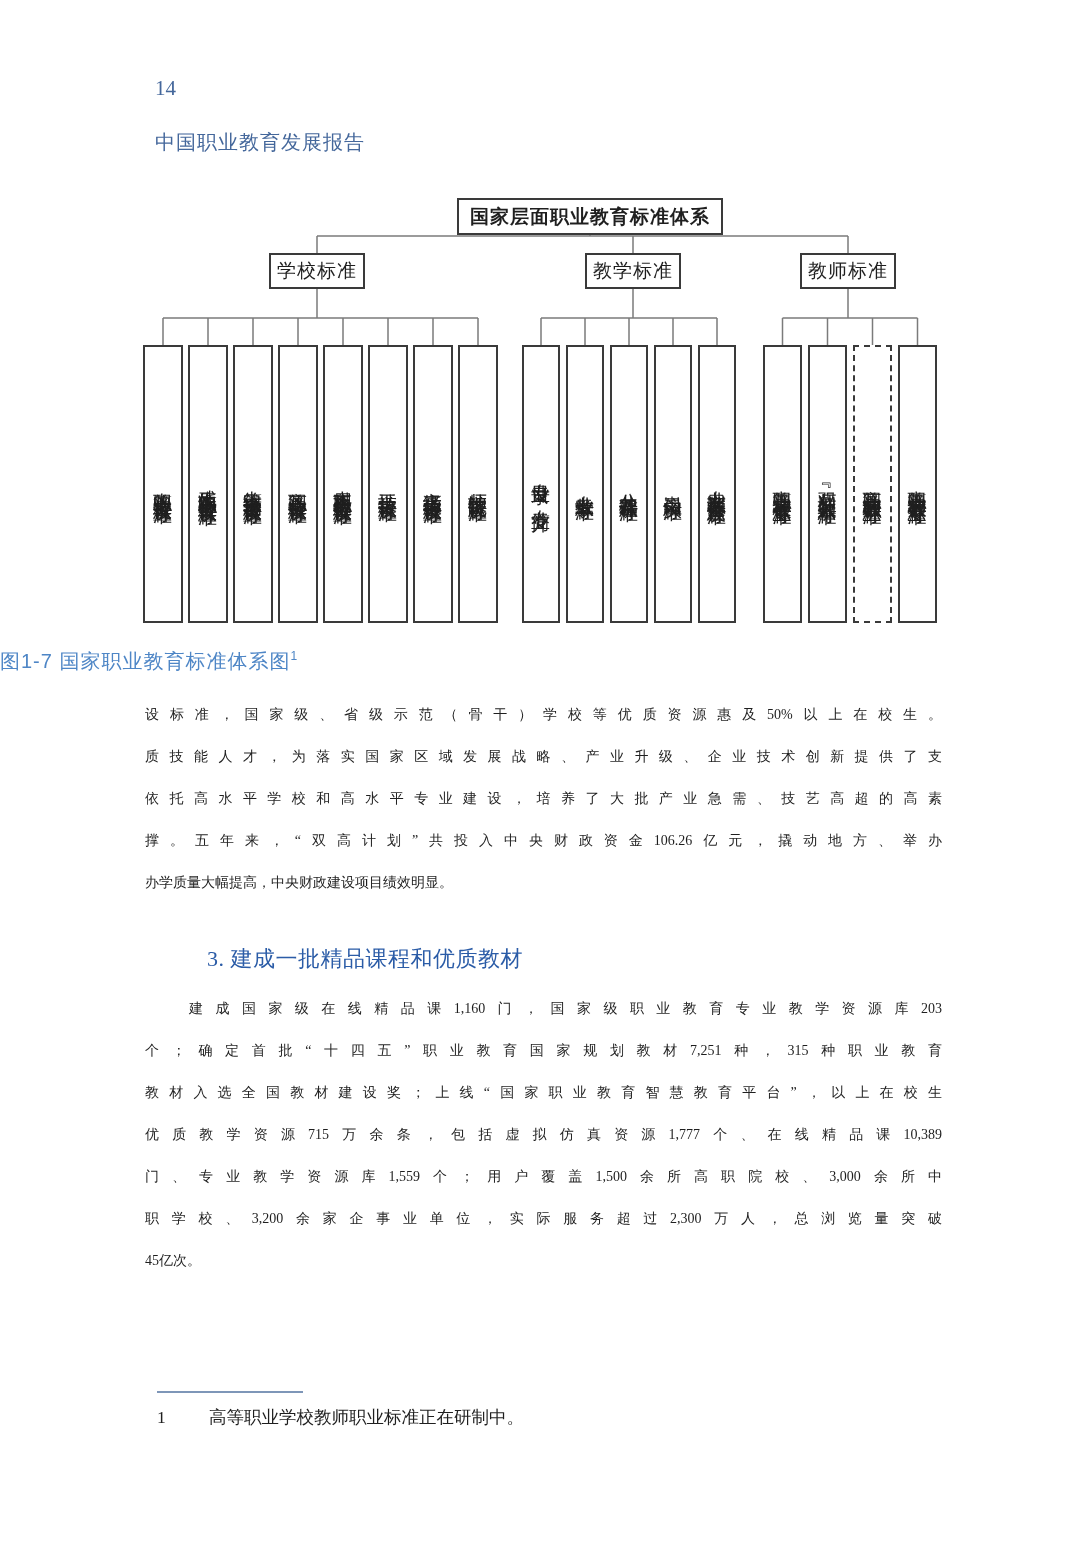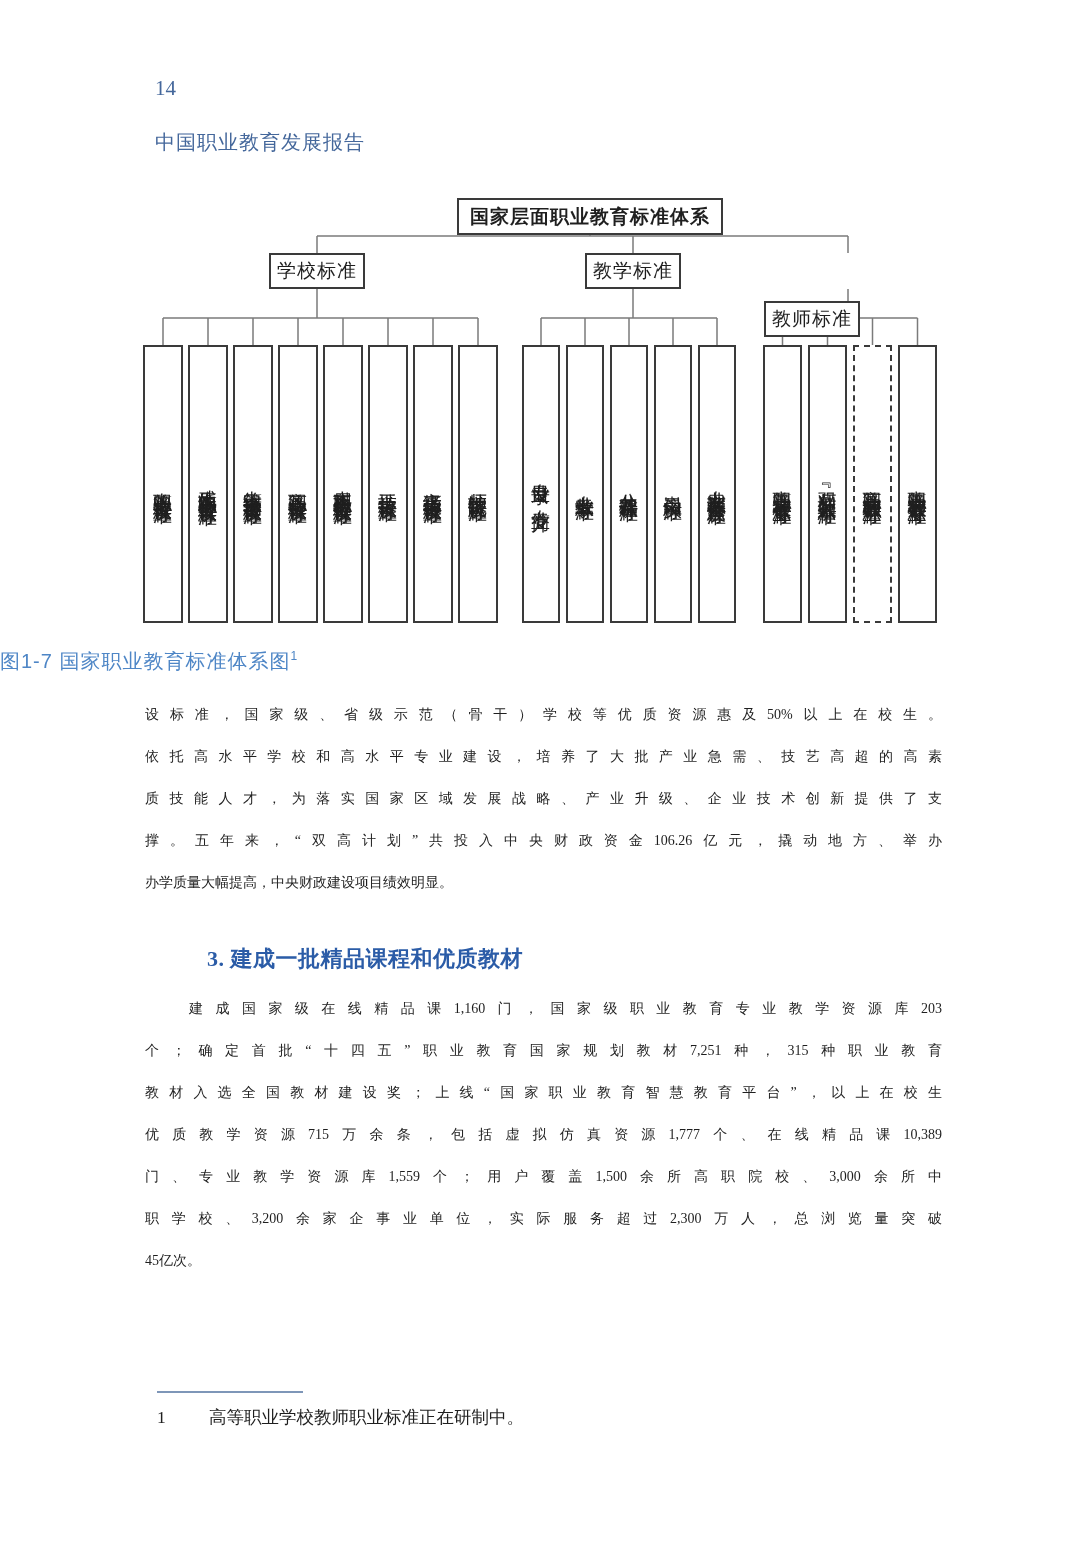--- a/index.html
+++ b/index.html
@@ -26,21 +26,21 @@
   .node{
     position:absolute;background:#fff;
     border:2px solid var(--box-border,#3a3a3a);
     display:flex;align-items:center;justify-content:center;
     box-sizing:border-box;text-align:center;
   }
   .node.root{left:457px;top:163px;width:266px;height:37px;font-size:19px;font-weight:700;letter-spacing:1px;margin-top:35px;}
   .node.l2{top:253px;width:96px;height:36px;font-size:19px;letter-spacing:1px;}
   .node.l2.g0{left:269px;}
   .node.l2.g1{left:585px;}
-  .node.l2.g2{left:764px;margin-top:48px;}
+  .node.l2.g2{left:800px;}
 
   .group{position:absolute;top:345px;display:flex;}
   .group[data-group="0"]{left:143px;gap:5px;}
   .group[data-group="1"]{left:522px;gap:6px;}
   .group[data-group="2"]{left:763px;gap:6px;}
   .cell{
     height:278px;box-sizing:border-box;background:#fff;
     border:2px solid var(--box-border,#3a3a3a);
     display:flex;align-items:center;justify-content:center;
   }
@@ -68,21 +68,21 @@
   .para .line{
     font-size:14px;line-height:42px;height:42px;
     text-align:justify;text-align-last:justify;
     white-space:nowrap;
   }
   .para .line.last{text-align-last:left;}
   .para .line.indent{text-indent:44px;}
   .section-heading{
     margin:40px 0 14px 62px;
     color:var(--heading-blue,#2b5ca7);
-    font-size:22px;font-weight:700;line-height:30px;letter-spacing:0.5px;
+    font-size:22px;font-weight:400;line-height:30px;letter-spacing:0.5px;
   }
 
   
   .footnote{position:absolute;left:157px;top:1391px;width:790px;}
   .fn-rule{width:146px;height:2px;background:var(--rule-blue,#7e96b8);}
   .fn-row{display:flex;margin-top:11px;font-size:17.5px;line-height:26px;}
   .fn-num{width:52px;flex:0 0 52px;}
 </style>
 </head>
 <body>
@@ -172,22 +172,22 @@
       </div>
   </div>
 
   <div class="caption">
     <span>图1-7 国家职业教育标准体系图</span><sup>1</sup>
   </div>
 
   <div class="content">
     <div class="para">
         <div class="line">设标准，国家级、省级示范（骨干）学校等优质资源惠及50%以上在校生。</div>
+        <div class="line">质技能人才，为落实国家区域发展战略、产业升级、企业技术创新提供了支</div>
         <div class="line">依托高水平学校和高水平专业建设，培养了大批产业急需、技艺高超的高素</div>
-        <div class="line">质技能人才，为落实国家区域发展战略、产业升级、企业技术创新提供了支</div>
         <div class="line">撑。五年来，“双高计划”共投入中央财政资金106.26亿元，撬动地方、举办</div>
         <div class="line last">办学质量大幅提高，中央财政建设项目绩效明显。</div>
       </div>
     <div class="section-heading">3. 建成一批精品课程和优质教材</div>
     <div class="para">
         <div class="line indent">建成国家级在线精品课1,160门，国家级职业教育专业教学资源库203</div>
         <div class="line">个；确定首批“十四五”职业教育国家规划教材7,251种，315种职业教育</div>
         <div class="line">教材入选全国教材建设奖；上线“国家职业教育智慧教育平台”，以上在校生</div>
         <div class="line">优质教学资源715万余条，包括虚拟仿真资源1,777个、在线精品课10,389</div>
         <div class="line">门、专业教学资源库1,559个；用户覆盖1,500余所高职院校、3,000余所中</div>

